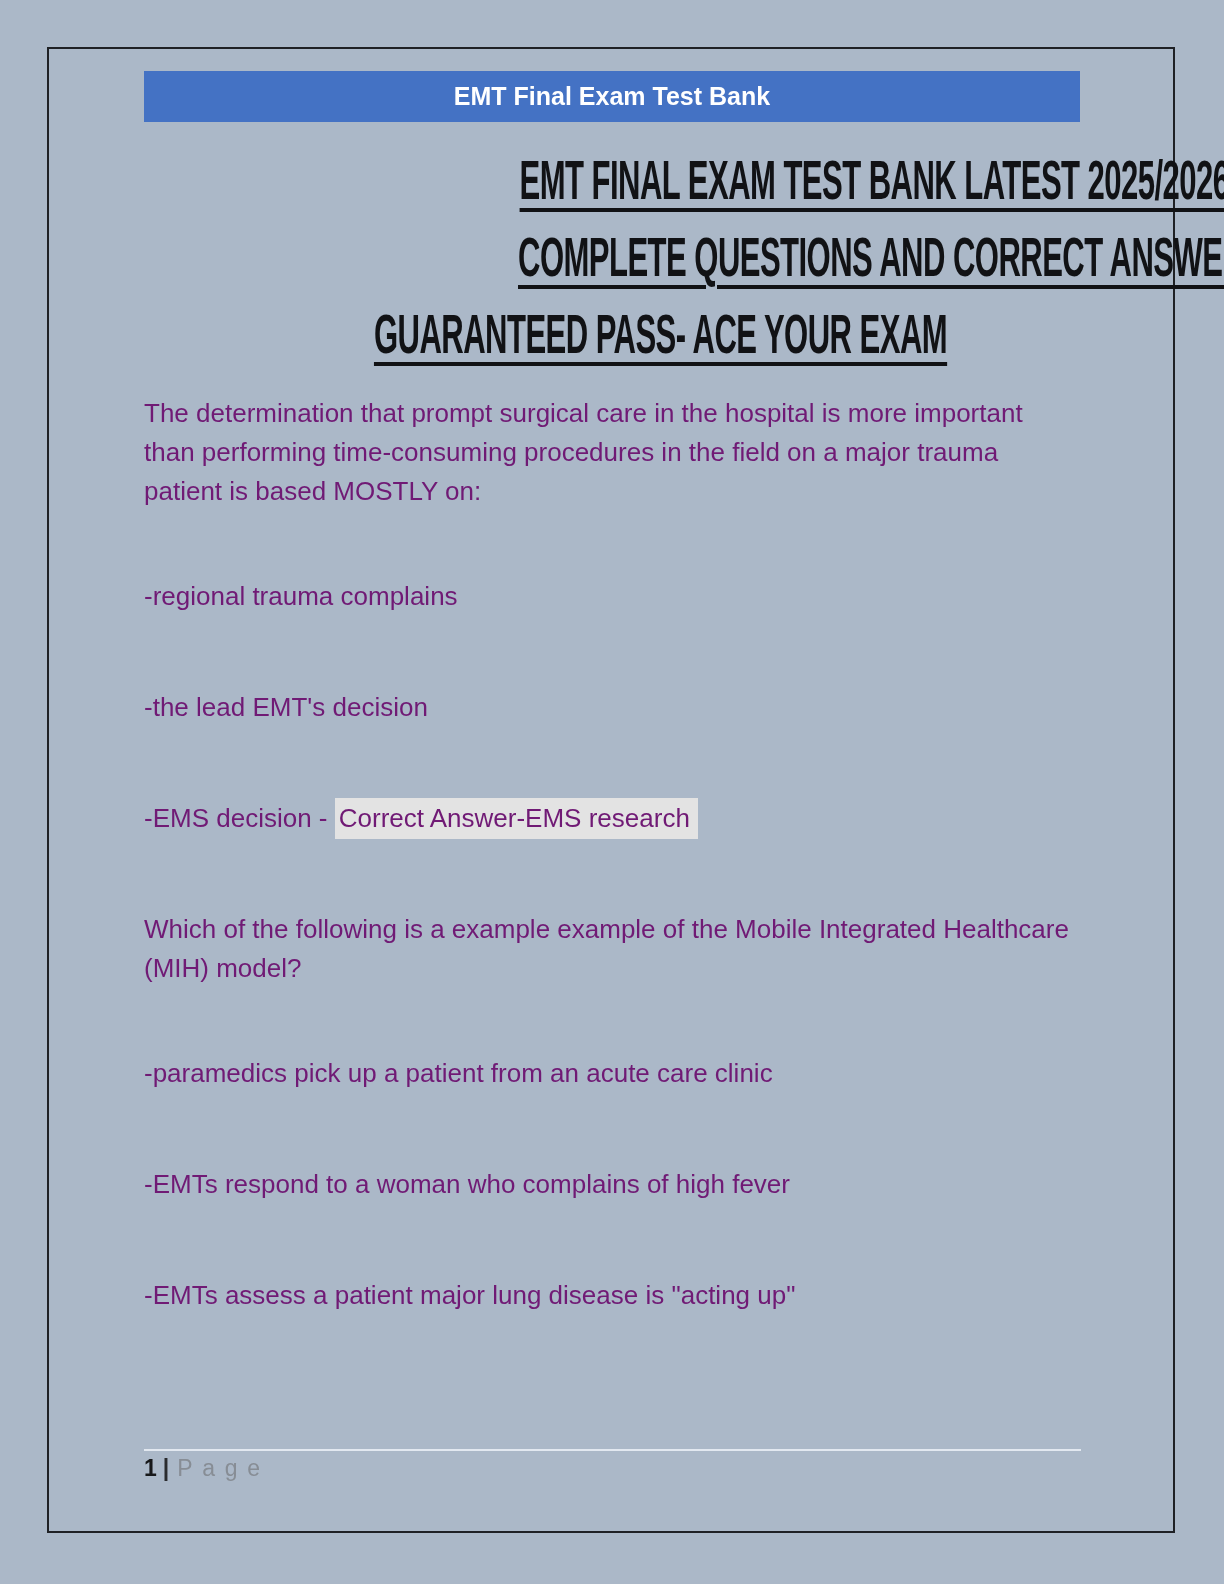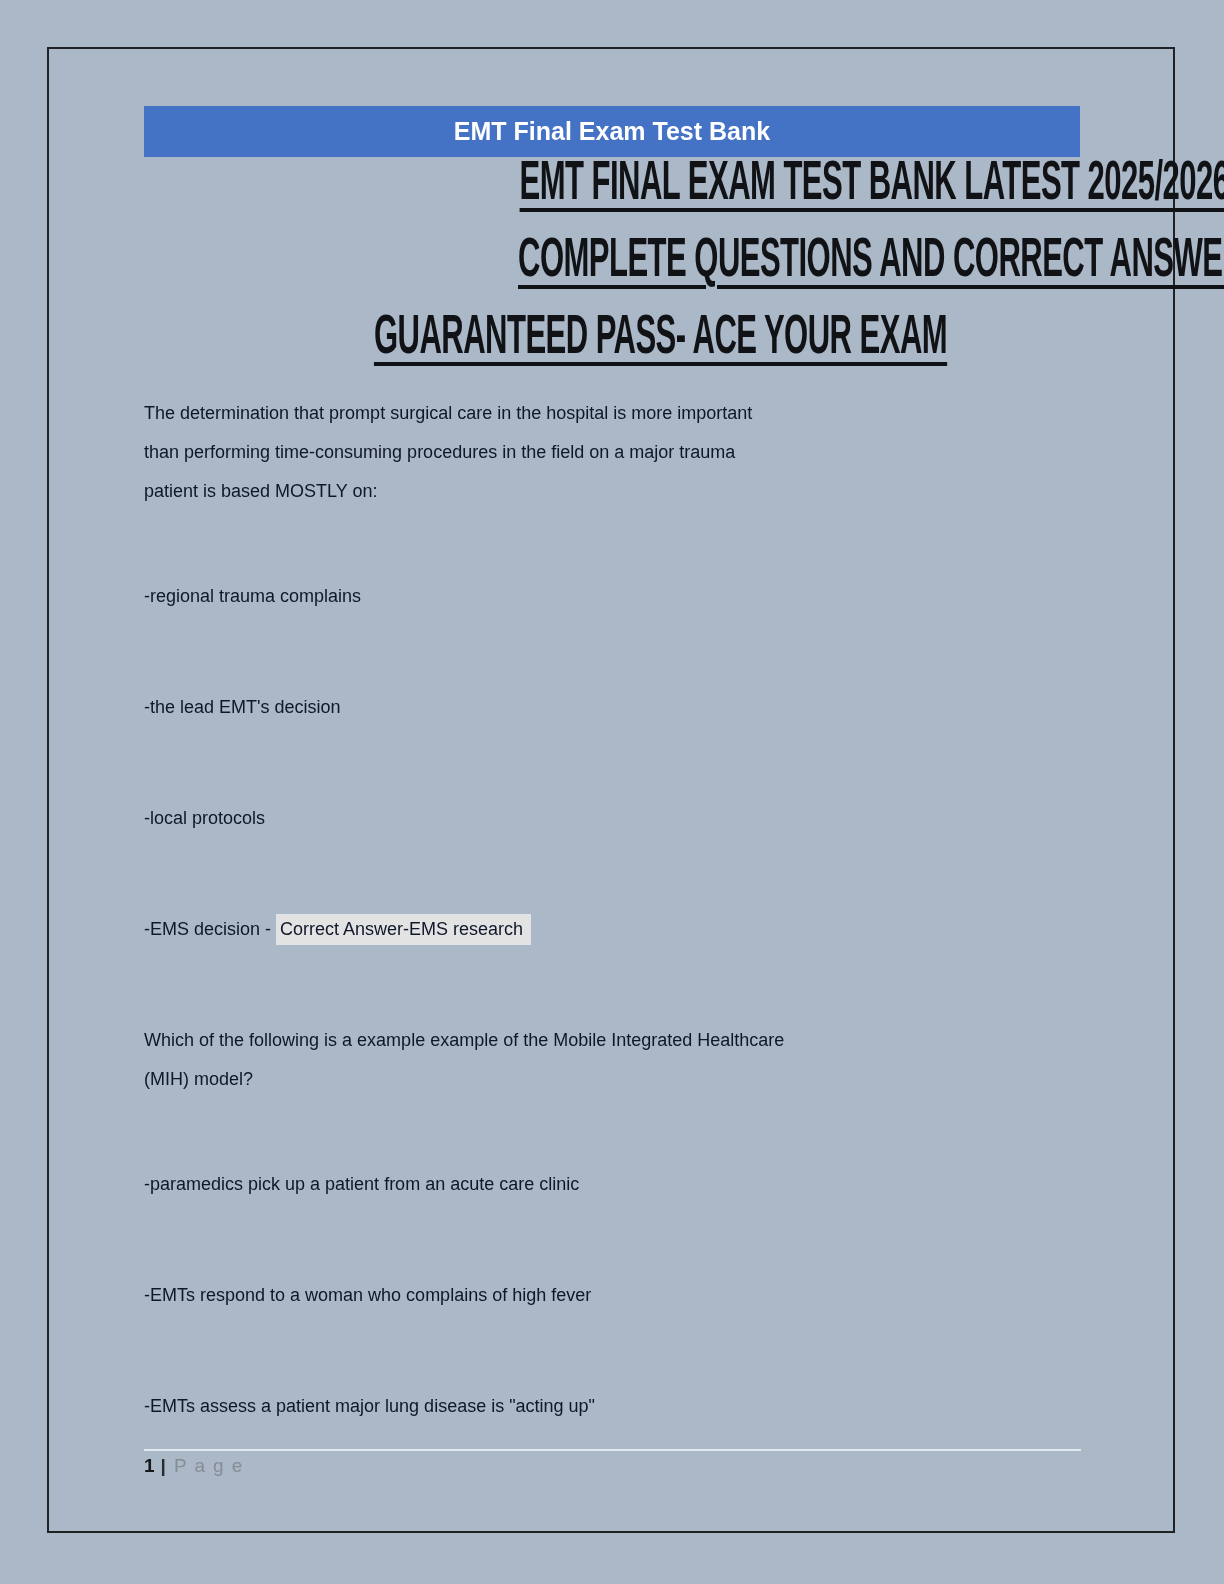--- a/index.html
+++ b/index.html
@@ -15,21 +15,21 @@
     left: 47px; top: 47px;
     width: 1128px; height: 1486px;
     border: 2px solid #1f2125;
     box-sizing: border-box;
   }
   .banner {
     position: absolute;
     left: 144px; top: 71px;
     width: 936px; height: 51px;
     background: #4472c4;
-    display: flex; align-items: center; justify-content: center; margin-top: 35px;
+    display: flex; align-items: center; justify-content: center;
   }
   .banner span {
     color: #ffffff;
     font-size: 25px;
     font-weight: bold;
   }
   .content {
     position: absolute;
     left: 144px; top: 148px;
     width: 995px;
@@ -49,40 +49,40 @@
     font-weight: bold;
     font-size: 56px;
     letter-spacing: -1px;
     transform-origin: 50% 50%;
     text-decoration: underline;
     text-decoration-thickness: 4px;
     text-underline-offset: 9px;
   }
   .para {
     margin: 0 0 72px 0;
-    font-size: 18px;
+    font-size: 26px;
     line-height: 39px;
-    color: #0f172a;
+    color: #701a75;
     white-space: pre-line;
   }
   .para.question { margin-bottom: 66px; }
   .hl {
     background: #e3e3e3;
     padding: 5px 8px 6px 4px;
   }
   .footer-rule {
     position: absolute;
     left: 144px; top: 1449px;
     width: 937px; height: 2px;
     background: #e2e8f0;
   }
   .page-footer {
     position: absolute;
     left: 144px; top: 1455px;
-    font-size: 19px;
+    font-size: 23px;
     color: #1a1b1d;
   }
   .pg-num { font-weight: bold; color: #17181a; }
   .pg-sep { color: #2a2b2e; margin: 0 8px 0 6px; font-weight: bold; }
   .pg-label { color: #878d95; letter-spacing: 0.42em; }
 </style>
 </head>
 <body>
 
 <div class="page-border"></div>
@@ -97,21 +97,20 @@
     <div class="title-line"><span class="title-inner" style="transform: scaleX(0.554831);">COMPLETE QUESTIONS AND CORRECT ANSWERS GRADED A+</span></div>
     <div class="title-line"><span class="title-inner" style="transform: scaleX(0.554831);">GUARANTEED PASS- ACE YOUR EXAM</span></div>
   </div>
 
   <p class="para question">The determination that prompt surgical care in the hospital is more important
 than performing time-consuming procedures in the field on a major trauma
 patient is based MOSTLY on:</p>
 
   <p class="para">-regional trauma complains</p>
   <p class="para">-the lead EMT's decision</p>
-  <p class="para">-local protocols</p>
 
   <p class="para"><span>-EMS decision - </span><span class="hl">Correct Answer-EMS research</span></p>
 
   <p class="para question">Which of the following is a example example of the Mobile Integrated Healthcare
 (MIH) model?</p>
 
   <p class="para">-paramedics pick up a patient from an acute care clinic</p>
   <p class="para">-EMTs respond to a woman who complains of high fever</p>
   <p class="para">-EMTs assess a patient major lung disease is "acting up"</p>
 </div>

